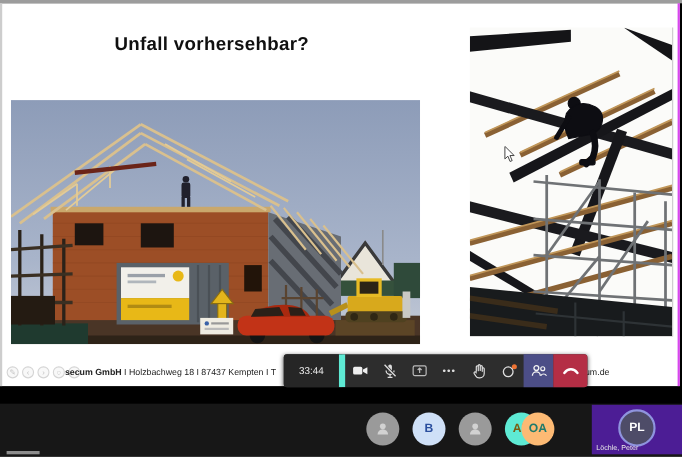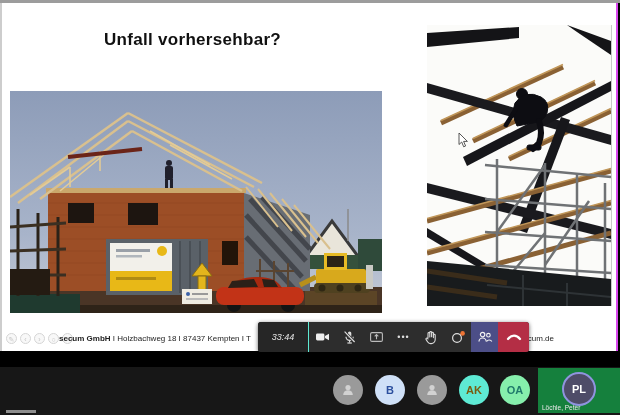--- a/index.html
+++ b/index.html
@@ -19,32 +19,32 @@
   .slide-footer{position:absolute;top:331px;left:57px;font-size:8px;color:#222;white-space:nowrap;}
   .slide-footer b{font-weight:bold;}
   .slide-footer-right{position:absolute;top:331px;left:504px;font-size:8px;color:#222;white-space:nowrap;}
   .presenter-controls{position:absolute;left:4px;top:330px;display:flex;gap:3px;opacity:.5;}
   .pc-btn{width:11px;height:11px;border-radius:50%;border:1px solid #aaa;background:#f2f2f2;
           color:#888;font-size:7px;line-height:11px;text-align:center;box-sizing:border-box;}
   
   .toolbar{position:absolute;left:258px;top:322px;height:30px;display:flex;align-items:stretch;
            background:#2d2d2d;border-radius:3px;box-shadow:0 1px 4px rgba(0,0,0,.6);}
   .t-timer{width:50px;display:flex;align-items:center;justify-content:center;background:#262626;
-           color:#e8e8e8;font-size:9px;border-right:1px solid #5eead4;border-radius:3px 0 0 3px;font-style:italic;}
+           color:#e8e8e8;font-size:9px;border-right:6px solid #5eead4;border-radius:3px 0 0 3px;}
   .t-btn{width:27px;display:flex;align-items:center;justify-content:center;cursor:pointer;}
   .t-btn svg{display:block;}
   .t-dots{color:#dddddd;font-size:9px;letter-spacing:1px;}
   .t-people{background:#4c4e87;}
   .t-hangup{width:31px;background:#b42e45;border-radius:0 3px 3px 0;}
   
   .strip{position:absolute;left:0;top:367px;width:620px;height:48px;background:#171717;}
   .av{position:absolute;top:8px;width:30px;height:30px;border-radius:50%;display:flex;
       align-items:center;justify-content:center;font-size:11px;font-weight:bold;cursor:pointer;}
   .av-grey{background:#9a9a9a;}
-  .tile{position:absolute;left:538px;top:1px;width:82px;height:45px;background:#15803d;cursor:pointer;}
+  .tile{position:absolute;left:538px;top:1px;width:82px;height:45px;background:#4c1d95;cursor:pointer;}
   .tile .pl-circle{position:absolute;left:24px;top:4px;width:30px;height:30px;border-radius:50%;
        background:#4e4c68;border:2px solid #8f94de;color:#ffffff;font-size:11px;font-weight:bold;
        display:flex;align-items:center;justify-content:center;box-sizing:content-box;}
   .tile .tile-name{position:absolute;left:4px;bottom:2px;font-size:6.5px;color:#e9e9e9;}
   .sliver{position:absolute;left:6px;top:410px;width:30px;height:3px;background:#8d8d8d;}
   .cursor{position:absolute;left:458px;top:133px;}
 </style>
 </head>
 <body>
 
@@ -340,21 +340,21 @@
     </svg>
   </div>
   <div class="av" style="left:375px;background:#cfe0f7;color:#2b4f9e">B</div>
   <div class="av av-grey" style="left:417px">
     <svg width="16" height="16" viewBox="0 0 16 16">
       <circle cx="8" cy="5.6" r="2.6" fill="#d2d2d2"></circle>
       <path d="M3.2 13 a4.8 4.8 0 0 1 9.6 0 z" fill="#d2d2d2"></path>
     </svg>
   </div>
   <div class="av" style="left:459px;background:#5eead4;color:#7a5c10">AK</div>
-  <div class="av" style="left:500px;background:#86efac;color:#1f7a6b">OA</div>
+  <div class="av" style="left:474px;background:#fdba74;color:#1f7a6b">OA</div>
 
   <div class="tile">
     <div class="pl-circle">PL</div>
     <div class="tile-name">Löchle, Peter</div>
   </div>
 </div>
 
 <div class="sliver"></div>
 
 </body></html>

